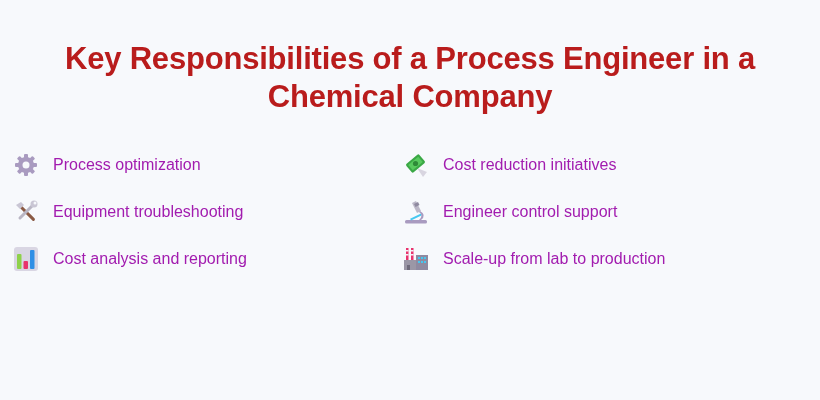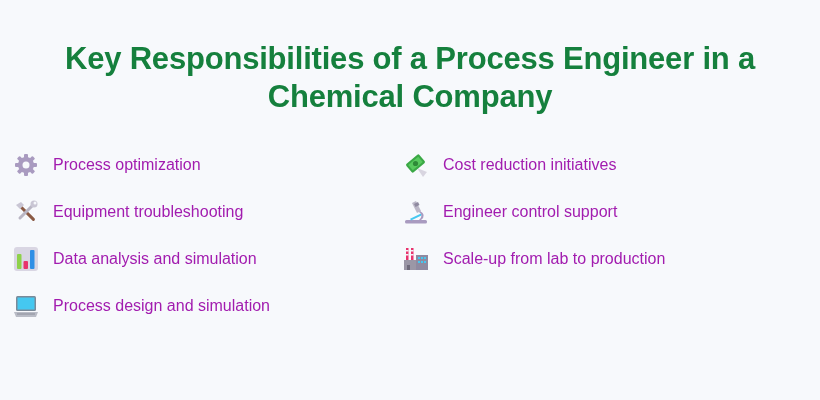--- a/index.html
+++ b/index.html
@@ -21,21 +21,21 @@
     .title {
       position: absolute;
       top: 40px;
       left: 0;
       width: 820px;
       text-align: center;
       font-family: "Liberation Sans", sans-serif;
       font-weight: bold;
       font-size: 31px;
       line-height: 38px;
-      color: #15803d;
+      color: #b91c1c;
       letter-spacing: -0.2px;
     }
     .grid {
       position: absolute;
       top: 141px;
       left: 0;
       width: 820px;
     }
     .col {
       position: absolute;
@@ -102,32 +102,21 @@
       </div>
       <div class="item">
         <span class="icon">
           <svg viewBox="0 0 26 26">
             <rect x="1" y="1" width="24" height="24" rx="3" fill="#d9d6e3"></rect>
             <rect x="4" y="8" width="4.5" height="15" rx="1" fill="#8ed14b"></rect>
             <rect x="10.5" y="15" width="4.5" height="8" rx="1" fill="#e8336d"></rect>
             <rect x="17" y="4" width="4.5" height="19" rx="1" fill="#2f8fe5"></rect>
           </svg>
         </span>
-        <span class="label">Data analysis and simulation</span>
-      </div>
-      <div class="item">
-        <span class="icon">
-          <svg viewBox="0 0 26 26">
-            <rect x="3" y="3" width="20" height="15" rx="1.5" fill="#7a8a99"></rect>
-            <rect x="4.5" y="4.5" width="17" height="12" fill="#45c8f0"></rect>
-            <path d="M1 19 L25 19 L23 24 L3 24 Z" fill="#b9bcc6"></path>
-            <rect x="4" y="20.5" width="18" height="1" fill="#8b8e99"></rect>
-          </svg>
-        </span>
-        <span class="label">Process design and simulation</span>
+        <span class="label">Cost analysis and reporting</span>
       </div>
     </div>
 
     <div class="col right">
       <div class="item">
         <span class="icon">
           <svg viewBox="0 0 26 26">
             <path d="M14 16 L24 20 L20 25 Z" fill="#d8d5e0"></path>
             <rect x="4" y="6" width="17" height="11" rx="1.5" fill="#3aa845" transform="rotate(-40 12.5 11.5)"></rect>
             <rect x="6" y="8" width="13" height="7" fill="#58c95e" transform="rotate(-40 12.5 11.5)"></rect>

